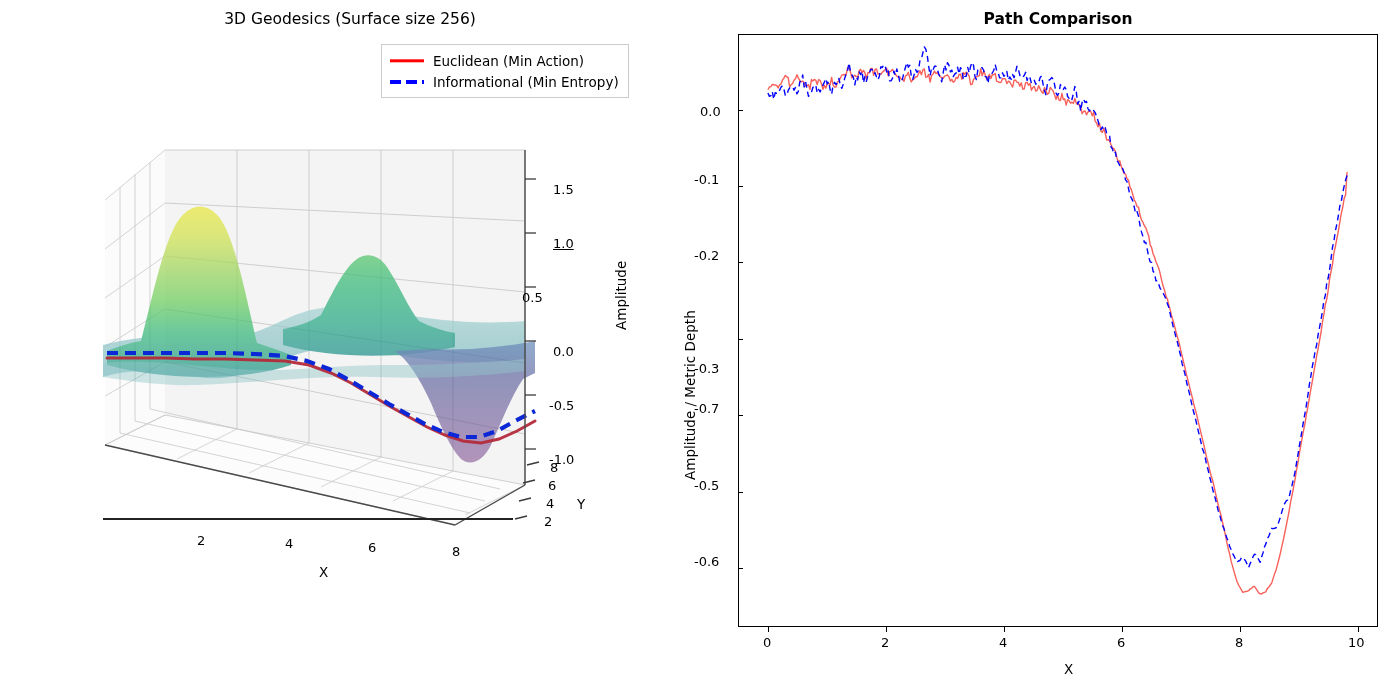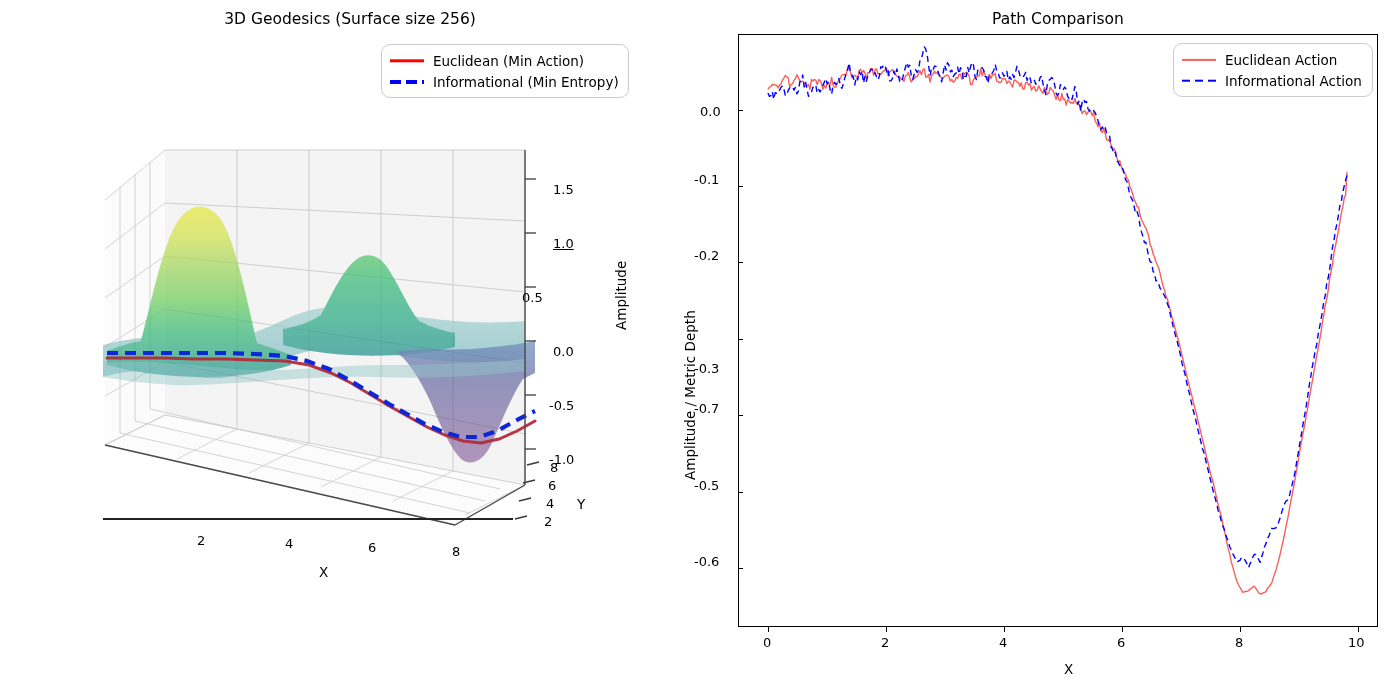--- a/index.html
+++ b/index.html
@@ -8,21 +8,21 @@
   .fig{position:absolute;left:0;top:0;width:1399px;height:699px;}
 
   
   .title{position:absolute;font-size:15.5px;color:#000;text-align:center;white-space:nowrap;}
   .tick{position:absolute;font-size:13px;color:#000;white-space:nowrap;}
   .axlabel{position:absolute;font-size:13.5px;color:#000;white-space:nowrap;}
   .vlabel{position:absolute;font-size:13.5px;color:#000;white-space:nowrap;
           transform-origin:0 0;transform:rotate(-90deg);}
 
   
-  .legend{position:absolute;background:#fff;border:1px solid #cccccc;border-radius:9px;
+  .legend{position:absolute;background:#fff;border:1px solid #cccccc;border-radius:0;
           padding:5px 8px;box-sizing:border-box;}
   .legrow{display:flex;align-items:center;height:21px;}
   .legswatch{width:34px;height:14px;position:relative;margin-right:9px;flex:none;}
   .legswatch .bar{position:absolute;left:0;top:50%;width:34px;transform:translateY(-50%);}
   .legtext{font-size:13.5px;color:#000;white-space:nowrap;}
 
   
   #panel3d{position:absolute;left:95px;top:115px;width:520px;height:470px;}
   #svg3d{position:absolute;left:0;top:0;}
 
@@ -207,45 +207,31 @@
     <div class="axlabel" style="left:577px;top:496px;">Y</div>
 
     <div class="tick" style="left:553px;top:182px;">1.5</div>
     <div class="tick" style="left:553px;top:236px;text-decoration:underline;">1.0</div>
     <div class="tick" style="left:522px;top:290px;">0.5</div>
     <div class="tick" style="left:553px;top:344px;">0.0</div>
     <div class="tick" style="left:549px;top:398px;">-0.5</div>
     <div class="tick" style="left:549px;top:452px;">-1.0</div>
     <div class="vlabel" style="left:613px;top:330px;">Amplitude</div>
 
-  <div class="title" style="left:838px;top:10px;width:440px;">Path Comparison</div>
+  <div class="title" style="left:838px;top:10px;width:440px;font-weight:bold;">Path Comparison</div>
 
   <div id="panel2d">
     <svg id="svg2d" width="637" height="590" viewBox="0 0 637 590">
       <g id="curves2d">
           <path d="M28.95,54.63 L30.40,51.97 L31.85,51.55 L33.30,49.51 L34.75,49.70 L36.19,49.96 L37.64,50.33 L39.09,52.91 L40.54,49.93 L41.98,49.11 L43.43,45.15 L44.88,43.09 L46.33,40.37 L47.77,41.90 L49.22,42.73 L50.67,52.00 L52.12,49.68 L53.57,48.51 L55.01,45.20 L56.46,43.69 L57.91,39.73 L59.36,42.91 L60.80,45.67 L62.25,46.91 L63.70,45.97 L65.15,47.69 L66.60,50.92 L68.04,50.74 L69.49,49.62 L70.94,54.39 L72.39,44.56 L73.83,46.03 L75.28,44.48 L76.73,45.03 L78.18,49.63 L79.63,44.66 L81.07,45.34 L82.52,48.73 L83.97,54.31 L85.42,50.18 L86.86,53.17 L88.31,48.22 L89.76,48.47 L91.21,49.67 L92.65,42.34 L94.10,50.16 L95.55,51.96 L97.00,52.17 L98.45,47.17 L99.89,46.15 L101.34,43.22 L102.79,40.18 L104.24,39.78 L105.68,39.50 L107.13,39.77 L108.58,32.95 L110.03,32.68 L111.47,37.12 L112.92,42.81 L114.37,41.45 L115.82,40.24 L117.27,41.62 L118.71,42.22 L120.16,35.73 L121.61,34.23 L123.06,37.79 L124.50,35.45 L125.95,37.81 L127.40,44.26 L128.85,37.74 L130.30,37.78 L131.74,33.51 L133.19,33.48 L134.64,40.38 L136.09,34.29 L137.53,34.03 L138.98,39.03 L140.43,38.58 L141.88,39.33 L143.33,37.06 L144.77,36.20 L146.22,34.49 L147.67,33.14 L149.12,40.70 L150.56,36.74 L152.01,36.13 L153.46,34.37 L154.91,36.80 L156.35,39.41 L157.80,41.07 L159.25,42.19 L160.70,41.86 L162.15,44.17 L163.59,44.05 L165.04,46.30 L166.49,40.91 L167.94,40.17 L169.38,37.44 L170.83,42.90 L172.28,46.94 L173.73,44.85 L175.17,43.76 L176.62,41.73 L178.07,41.74 L179.52,38.60 L180.97,35.73 L182.41,39.85 L183.86,34.85 L185.31,33.82 L186.76,42.22 L188.20,41.89 L189.65,39.36 L191.10,47.06 L192.55,40.49 L194.00,39.20 L195.44,36.04 L196.89,38.49 L198.34,37.74 L199.79,39.72 L201.23,41.44 L202.68,42.68 L204.13,43.26 L205.58,41.15 L207.03,40.61 L208.47,39.94 L209.92,41.64 L211.37,46.03 L212.82,44.34 L214.26,47.29 L215.71,46.10 L217.16,42.39 L218.61,43.39 L220.05,39.53 L221.50,39.25 L222.95,44.36 L224.40,37.57 L225.85,39.33 L227.29,37.10 L228.74,38.70 L230.19,41.19 L231.64,49.64 L233.08,49.24 L234.53,44.53 L235.98,43.01 L237.43,41.76 L238.88,41.02 L240.32,40.78 L241.77,33.67 L243.22,40.91 L244.67,36.18 L246.11,39.34 L247.56,44.13 L249.01,41.87 L250.46,39.24 L251.90,43.41 L253.35,39.59 L254.80,39.81 L256.25,38.38 L257.70,46.41 L259.14,46.68 L260.59,47.62 L262.04,47.27 L263.49,43.74 L264.93,43.74 L266.38,43.90 L267.83,48.55 L269.28,46.29 L270.72,46.73 L272.17,49.47 L273.62,52.04 L275.07,45.20 L276.52,45.08 L277.96,47.19 L279.41,47.38 L280.86,51.14 L282.31,47.79 L283.75,54.00 L285.20,53.97 L286.65,47.58 L288.10,47.33 L289.55,50.24 L290.99,48.42 L292.44,55.20 L293.89,52.50 L295.34,51.38 L296.78,56.10 L298.23,55.20 L299.68,50.71 L301.13,53.90 L302.57,56.72 L304.02,58.27 L305.47,52.51 L306.92,55.62 L308.37,59.17 L309.81,58.43 L311.26,52.39 L312.71,54.38 L314.16,56.04 L315.60,59.91 L317.05,64.35 L318.50,59.76 L319.95,64.94 L321.40,65.61 L322.84,58.52 L324.29,64.52 L325.74,63.83 L327.19,70.09 L328.63,64.65 L330.08,65.88 L331.53,68.19 L332.98,67.20 L334.43,68.40 L335.87,63.57 L337.32,68.34 L338.77,69.55 L340.22,69.40 L341.66,72.24 L343.11,78.54 L344.56,76.44 L346.01,76.01 L347.45,79.85 L348.90,77.09 L350.35,76.00 L351.80,76.38 L353.25,80.81 L354.69,77.15 L356.14,86.15 L357.59,88.01 L359.04,91.78 L360.48,88.26 L361.93,96.14 L363.38,97.34 L364.83,93.46 L366.28,98.49 L367.72,105.12 L369.17,104.62 L370.62,105.95 L372.07,109.83 L373.51,112.97 L374.96,113.61 L376.41,116.59 L377.86,122.47 L379.30,127.00 L380.75,125.71 L382.20,131.24 L383.65,135.04 L385.10,138.46 L386.54,139.09 L387.99,143.68 L389.44,144.93 L390.89,151.78 L392.33,154.58 L393.78,159.55 L395.23,164.77 L396.68,167.55 L398.13,171.65 L399.57,172.13 L401.02,180.01 L402.47,184.91 L403.92,187.19 L405.36,190.73 L406.81,192.79 L408.26,197.02 L409.71,200.93 L411.15,209.90 L412.60,212.65 L414.05,218.73 L415.50,221.96 L416.95,226.72 L418.39,229.92 L419.84,233.42 L421.29,239.11 L422.74,245.66 L424.18,251.20 L425.63,255.59 L427.08,261.60 L428.53,264.32 L429.98,270.74 L431.42,275.58 L432.87,282.06 L434.32,286.55 L435.77,291.83 L437.21,297.80 L438.66,302.72 L440.11,307.93 L441.56,314.36 L443.00,320.41 L444.45,326.69 L445.90,332.30 L447.35,339.10 L448.80,344.63 L450.24,350.60 L451.69,356.30 L453.14,361.86 L454.59,368.39 L456.03,373.96 L457.48,378.84 L458.93,385.38 L460.38,391.35 L461.82,397.33 L463.27,403.34 L464.72,409.32 L466.17,415.88 L467.62,422.39 L469.06,427.75 L470.51,434.47 L471.96,440.18 L473.41,444.78 L474.85,450.48 L476.30,457.34 L477.75,463.53 L479.20,469.83 L480.65,475.62 L482.09,480.77 L483.54,487.42 L484.99,493.78 L486.44,500.22 L487.88,507.66 L489.33,514.10 L490.78,519.42 L492.23,526.65 L493.68,531.60 L495.12,536.88 L496.57,541.90 L498.02,546.43 L499.47,549.76 L500.91,552.27 L502.36,554.90 L503.81,557.32 L505.26,556.83 L506.70,556.51 L508.15,556.33 L509.60,555.66 L511.05,554.07 L512.50,553.39 L513.94,551.80 L515.39,551.42 L516.84,553.40 L518.29,555.58 L519.73,557.82 L521.18,558.89 L522.63,558.93 L524.08,557.95 L525.52,557.43 L526.97,556.55 L528.42,553.38 L529.87,552.17 L531.32,550.01 L532.76,547.85 L534.21,543.09 L535.66,538.65 L537.11,534.64 L538.55,529.35 L540.00,523.80 L541.45,517.81 L542.90,511.20 L544.35,504.93 L545.79,497.94 L547.24,490.52 L548.69,483.33 L550.14,475.90 L551.58,467.22 L553.03,460.38 L554.48,452.71 L555.93,445.19 L557.38,435.91 L558.82,428.71 L560.27,419.11 L561.72,410.97 L563.17,402.62 L564.61,395.05 L566.06,388.10 L567.51,378.54 L568.96,371.60 L570.40,362.62 L571.85,354.11 L573.30,346.26 L574.75,337.54 L576.20,329.41 L577.64,321.14 L579.09,313.67 L580.54,305.51 L581.99,297.53 L583.43,287.17 L584.88,279.40 L586.33,269.55 L587.78,264.07 L589.22,255.11 L590.67,243.67 L592.12,236.09 L593.57,228.84 L595.02,217.27 L596.46,211.04 L597.91,203.48 L599.36,195.79 L600.81,187.45 L602.25,178.31 L603.70,172.50 L605.15,163.39 L606.60,159.82 L608.05,137.16" fill="none" stroke="#f8605a" stroke-width="1.4" stroke-linejoin="round"></path>
           <path d="M28.95,57.98 L30.40,61.39 L31.85,60.64 L33.30,56.71 L34.75,64.32 L36.19,57.70 L37.64,58.41 L39.09,58.49 L40.54,55.42 L41.98,52.26 L43.43,50.85 L44.88,54.02 L46.33,60.32 L47.77,60.22 L49.22,55.34 L50.67,52.84 L52.12,52.63 L53.57,51.71 L55.01,55.18 L56.46,52.38 L57.91,58.91 L59.36,56.25 L60.80,46.93 L62.25,45.99 L63.70,40.01 L65.15,51.98 L66.60,46.78 L68.04,54.51 L69.49,61.29 L70.94,59.94 L72.39,57.68 L73.83,52.45 L75.28,51.07 L76.73,49.80 L78.18,57.94 L79.63,54.44 L81.07,56.88 L82.52,53.31 L83.97,50.09 L85.42,46.93 L86.86,43.69 L88.31,49.01 L89.76,46.47 L91.21,55.07 L92.65,59.10 L94.10,50.39 L95.55,47.35 L97.00,49.51 L98.45,47.67 L99.89,43.46 L101.34,50.40 L102.79,53.36 L104.24,49.27 L105.68,43.41 L107.13,38.79 L108.58,35.33 L110.03,27.85 L111.47,36.23 L112.92,40.00 L114.37,42.27 L115.82,49.77 L117.27,42.00 L118.71,44.99 L120.16,36.84 L121.61,39.64 L123.06,36.25 L124.50,47.86 L125.95,41.39 L127.40,46.23 L128.85,40.59 L130.30,37.84 L131.74,34.51 L133.19,34.36 L134.64,38.90 L136.09,37.85 L137.53,41.95 L138.98,44.95 L140.43,40.89 L141.88,31.78 L143.33,32.47 L144.77,29.63 L146.22,30.97 L147.67,36.96 L149.12,34.01 L150.56,45.91 L152.01,45.79 L153.46,43.43 L154.91,36.20 L156.35,40.27 L157.80,34.00 L159.25,39.31 L160.70,46.51 L162.15,47.43 L163.59,43.71 L165.04,36.96 L166.49,32.32 L167.94,27.58 L169.38,32.18 L170.83,30.27 L172.28,41.00 L173.73,44.47 L175.17,39.44 L176.62,34.59 L178.07,37.36 L179.52,35.31 L180.97,25.37 L182.41,23.75 L183.86,17.89 L185.31,11.94 L186.76,14.14 L188.20,20.00 L189.65,31.06 L191.10,40.58 L192.55,33.39 L194.00,35.16 L195.44,31.29 L196.89,31.16 L198.34,34.58 L199.79,39.05 L201.23,42.44 L202.68,46.82 L204.13,38.18 L205.58,29.80 L207.03,35.01 L208.47,27.70 L209.92,30.13 L211.37,36.79 L212.82,35.09 L214.26,41.60 L215.71,39.14 L217.16,38.15 L218.61,32.29 L220.05,38.89 L221.50,32.65 L222.95,35.08 L224.40,44.83 L225.85,41.36 L227.29,41.21 L228.74,32.36 L230.19,37.93 L231.64,31.21 L233.08,27.36 L234.53,30.42 L235.98,41.48 L237.43,44.61 L238.88,34.33 L240.32,33.79 L241.77,32.61 L243.22,32.79 L244.67,35.25 L246.11,41.64 L247.56,41.83 L249.01,48.35 L250.46,39.35 L251.90,38.98 L253.35,38.00 L254.80,35.25 L256.25,29.61 L257.70,35.70 L259.14,37.53 L260.59,42.91 L262.04,42.89 L263.49,37.81 L264.93,41.19 L266.38,39.60 L267.83,36.41 L269.28,45.07 L270.72,41.95 L272.17,44.39 L273.62,39.50 L275.07,42.65 L276.52,37.26 L277.96,31.23 L279.41,34.49 L280.86,40.29 L282.31,42.79 L283.75,42.21 L285.20,40.52 L286.65,37.34 L288.10,45.48 L289.55,41.05 L290.99,42.84 L292.44,48.27 L293.89,47.77 L295.34,45.28 L296.78,49.30 L298.23,47.44 L299.68,47.57 L301.13,42.51 L302.57,40.89 L304.02,48.83 L305.47,55.34 L306.92,59.69 L308.37,49.01 L309.81,45.36 L311.26,44.30 L312.71,42.58 L314.16,44.13 L315.60,49.60 L317.05,58.02 L318.50,60.41 L319.95,57.84 L321.40,49.58 L322.84,53.45 L324.29,54.41 L325.74,51.99 L327.19,54.53 L328.63,61.49 L330.08,63.35 L331.53,61.63 L332.98,64.51 L334.43,58.48 L335.87,51.45 L337.32,57.05 L338.77,69.10 L340.22,65.80 L341.66,76.15 L343.11,67.40 L344.56,64.10 L346.01,67.34 L347.45,66.45 L348.90,73.51 L350.35,76.00 L351.80,73.56 L353.25,75.11 L354.69,75.68 L356.14,77.62 L357.59,81.26 L359.04,85.84 L360.48,91.77 L361.93,94.57 L363.38,91.95 L364.83,95.05 L366.28,92.76 L367.72,98.62 L369.17,100.21 L370.62,101.18 L372.07,111.94 L373.51,114.12 L374.96,119.03 L376.41,117.22 L377.86,125.78 L379.30,127.33 L380.75,130.45 L382.20,134.00 L383.65,133.42 L385.10,137.46 L386.54,144.89 L387.99,146.51 L389.44,153.02 L390.89,160.50 L392.33,162.88 L393.78,165.90 L395.23,171.77 L396.68,178.67 L398.13,176.80 L399.57,181.35 L401.02,190.61 L402.47,196.91 L403.92,201.41 L405.36,207.53 L406.81,207.32 L408.26,214.29 L409.71,221.91 L411.15,226.80 L412.60,227.30 L414.05,236.26 L415.50,238.04 L416.95,245.89 L418.39,245.61 L419.84,249.58 L421.29,253.64 L422.74,255.22 L424.18,258.22 L425.63,261.04 L427.08,264.51 L428.53,269.07 L429.98,272.76 L431.42,279.98 L432.87,285.85 L434.32,292.45 L435.77,297.68 L437.21,303.25 L438.66,308.02 L440.11,314.56 L441.56,320.47 L443.00,328.16 L444.45,333.78 L445.90,338.65 L447.35,345.96 L448.80,352.44 L450.24,357.63 L451.69,364.37 L453.14,370.86 L454.59,376.82 L456.03,381.77 L457.48,388.04 L458.93,394.62 L460.38,400.35 L461.82,406.67 L463.27,413.23 L464.72,416.97 L466.17,422.44 L467.62,429.66 L469.06,434.71 L470.51,441.45 L471.96,446.57 L473.41,453.19 L474.85,458.76 L476.30,463.42 L477.75,469.32 L479.20,475.71 L480.65,479.48 L482.09,485.39 L483.54,490.50 L484.99,493.67 L486.44,498.76 L487.88,503.07 L489.33,506.38 L490.78,511.80 L492.23,514.78 L493.68,518.62 L495.12,521.19 L496.57,524.36 L498.02,527.01 L499.47,525.98 L500.91,525.52 L502.36,522.79 L503.81,522.22 L505.26,524.12 L506.70,526.17 L508.15,529.21 L509.60,532.70 L511.05,528.69 L512.50,526.24 L513.94,521.86 L515.39,519.23 L516.84,519.66 L518.29,522.22 L519.73,524.67 L521.18,527.29 L522.63,521.96 L524.08,517.65 L525.52,511.76 L526.97,508.59 L528.42,503.61 L529.87,501.09 L531.32,497.25 L532.76,493.32 L534.21,493.59 L535.66,493.26 L537.11,492.73 L538.55,490.29 L540.00,486.30 L541.45,481.85 L542.90,476.64 L544.35,471.99 L545.79,468.28 L547.24,465.85 L548.69,464.98 L550.14,462.17 L551.58,455.65 L553.03,450.18 L554.48,444.00 L555.93,437.57 L557.38,428.81 L558.82,420.64 L560.27,411.24 L561.72,403.63 L563.17,394.18 L564.61,385.67 L566.06,377.90 L567.51,369.31 L568.96,359.74 L570.40,349.32 L571.85,341.25 L573.30,331.65 L574.75,324.53 L576.20,315.70 L577.64,309.91 L579.09,299.86 L580.54,292.32 L581.99,284.78 L583.43,276.25 L584.88,265.57 L586.33,260.37 L587.78,247.99 L589.22,242.79 L590.67,234.25 L592.12,223.11 L593.57,211.95 L595.02,205.21 L596.46,195.62 L597.91,188.83 L599.36,180.53 L600.81,171.01 L602.25,166.79 L603.70,157.85 L605.15,151.11 L606.60,145.12 L608.05,140.22" fill="none" stroke="#0000ff" stroke-width="1.4" stroke-linejoin="round" stroke-dasharray="6,4"></path>
         </g>
     </svg>
   </div>
 
-  <div class="legend" style="left:1173px;top:43px;width:200px;">
-    <div class="legrow">
-      <span class="legswatch">
-        <span class="bar" style="height:2.2px;background:#f8605a;"></span>
-      </span>
-      <span class="legtext">Euclidean Action</span>
-    </div>
-    <div class="legrow">
-      <span class="legswatch">
-        <span class="bar" style="height:2.6px;background:repeating-linear-gradient(to right,#0000ff 0 8px,transparent 8px 13px);"></span>
-      </span>
-      <span class="legtext">Informational Action</span>
-    </div>
-  </div>
 
   <div class="tick" style="left:700px;top:104px;">0.0</div>
   <div class="tick" style="left:694px;top:172px;">-0.1</div>
   <div class="tick" style="left:694px;top:248px;">-0.2</div>
   <div class="tick" style="left:694px;top:325px;margin-top:36px;">-0.3</div>
   <div class="tick" style="left:694px;top:401px;">-0.7</div>
   <div class="tick" style="left:694px;top:478px;">-0.5</div>
   <div class="tick" style="left:694px;top:554px;">-0.6</div>
   <div class="vlabel" style="left:682px;top:480px;">Amplitude / Metric Depth</div>
 

